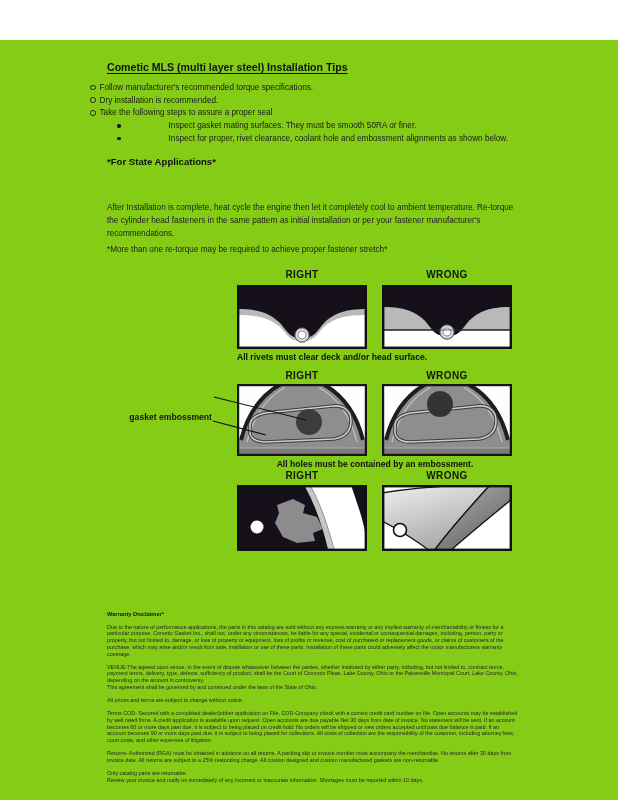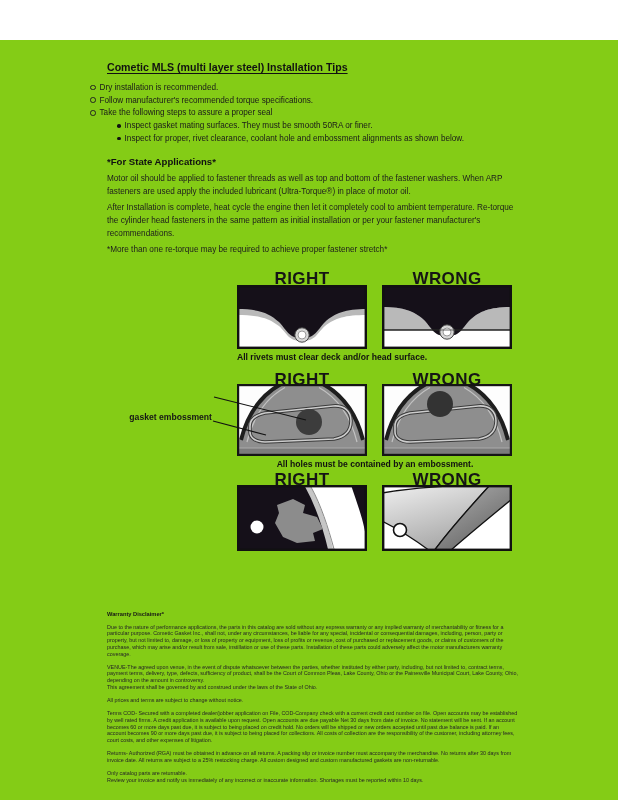--- a/index.html
+++ b/index.html
@@ -3,28 +3,28 @@
 <meta charset="utf-8">
 <style>
   html,body{margin:0;padding:0;background:#fff;}
   .pg{position:relative;width:618px;height:800px;background:#84cc16;overflow:hidden;
       font-family:"Liberation Sans","DejaVu Sans",sans-serif;color:#1a1a1a;margin-top:40px;}
   .abs{position:absolute;}
   .title{font-size:10.6px;font-weight:700;text-decoration:underline;
          text-decoration-thickness:1.2px;text-underline-offset:2px;color:#111;}
   .tips{font-size:8.2px;}
   .tip-row{display:flex;align-items:center;height:12.8px;}
-  .tip-row.sub{padding-left:27px;}
+  .tip-row.sub{padding-left:27px;gap:44px;}
   .ob{width:3.5px;height:3.5px;border:1px solid #222;border-radius:50%;
       margin-right:4px;flex:0 0 auto;}
   .fb{width:3.6px;height:3.6px;background:#111;border-radius:50%;
       margin-right:4px;flex:0 0 auto;}
   .h2{font-size:9.6px;font-weight:700;color:#111;}
   .body-p{font-size:8.2px;line-height:13px;color:#1d1d1d;}
-  .dglabel{width:130px;text-align:center;font-size:17px;font-weight:700;
+  .dglabel{width:130px;text-align:center;font-size:10px;font-weight:700;
            letter-spacing:.4px;color:#151515;}
   .caption{font-size:8.6px;font-weight:700;color:#111;white-space:pre-line;line-height:12.5px;}
   .cap-center{width:276px;text-align:center;}
   .ann{width:112px;text-align:right;font-size:8.6px;font-weight:700;color:#161616;
        white-space:pre-line;line-height:10px;}
   .legal{width:412px;font-size:5.4px;line-height:6.7px;color:#262626;}
   .legal .lh{font-size:5.7px;font-weight:700;margin:0 0 6px 0;color:#161616;}
   .legal p{margin:0 0 6.5px 0;white-space:pre-line;}
   .pagecode{font-size:13px;color:#2b2b2b;letter-spacing:.3px;}
   svg{display:block;}
@@ -32,42 +32,41 @@
 </head>
 <body>
 
 <div class="pg">
 
   <div class="abs title" style="left:107px;top:21px;">Cometic MLS (multi layer steel) Installation Tips</div>
 
   <div class="abs tips" style="left:90px;top:41px;">
     <div class="tip-row">
       <span class="ob"></span>
-      <span>Dry installation is recommended.</span>
+      <span>Follow manufacturer's recommended torque specifications.</span>
     </div>
     <div class="tip-row">
       <span class="ob"></span>
-      <span>Follow manufacturer's recommended torque specifications.</span>
+      <span>Dry installation is recommended.</span>
     </div>
     <div class="tip-row">
       <span class="ob"></span>
       <span>Take the following steps to assure a proper seal</span>
     </div>
     <div class="tip-row sub">
       <span class="fb"></span>
       <span>Inspect gasket mating surfaces.  They must be smooth 50RA or finer.</span>
     </div>
     <div class="tip-row sub">
       <span class="fb"></span>
       <span>Inspect for proper, rivet clearance, coolant hole and embossment alignments as shown below.</span>
     </div>
   </div>
 
   <div class="abs h2" style="left:107px;top:116px;">*For State Applications*</div>
-  <div class="abs body-p" style="left:107px;top:132px;width:407px;">Motor oil should be applied to fastener threads as well as top and bottom of the fastener washers. When ARP fasteners are used apply the included lubricant (Ultra-Torque®) in place of motor oil.</div>
   <div class="abs body-p" style="left:107px;top:161px;width:407px;">After Installation is complete, heat cycle the engine then let it completely cool to ambient temperature. Re-torque the cylinder head fasteners in the same pattern as initial installation or per your fastener manufacturer's recommendations.</div>
   <div class="abs body-p" style="left:107px;top:203px;">*More than one re-torque may be required to achieve proper fastener stretch*</div>
 
   <div class="abs dglabel" style="left:237px;top:229px;">RIGHT</div>
   <div class="abs dglabel" style="left:382px;top:229px;">WRONG</div>
 
   <svg class="abs" style="left:237px;top:245px;" width="130" height="64" viewBox="0 0 130 64">
     <rect width="130" height="64" fill="#ffffff"></rect>
     <path d="M0,0 H130 V30 C108,30 98,33 88,41 C80,48 79,56 65,56 C51,56 50,48 42,41 C32,33 22,30 0,30 Z" fill="#b9b9b9"></path>
     <path d="M0,0 H130 V24 C108,24 98,28 88,37 C80,45 79,53 65,53 C51,53 50,45 42,37 C32,28 22,24 0,24 Z" fill="#151019"></path>

